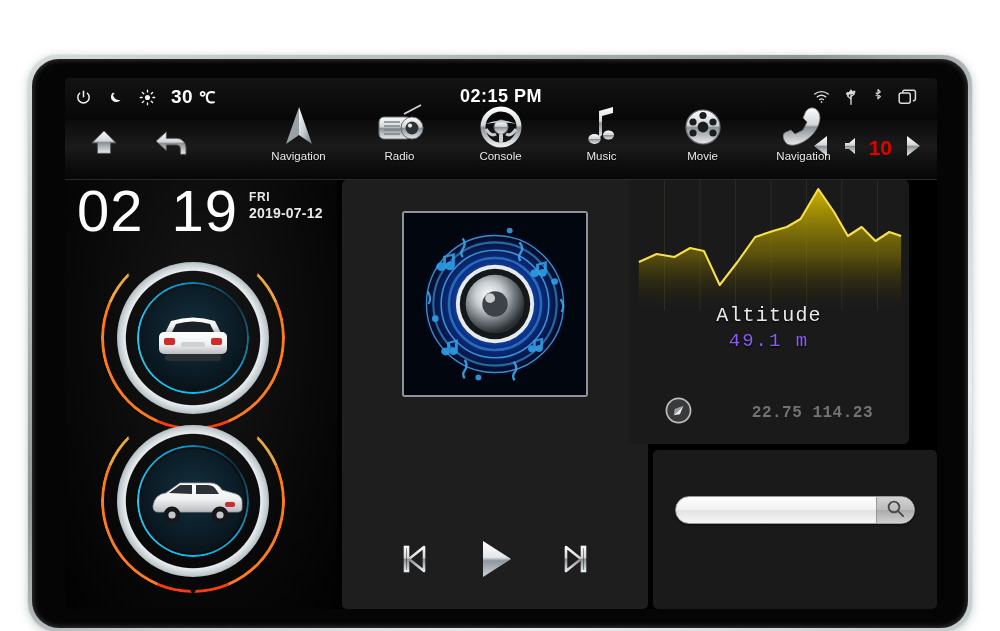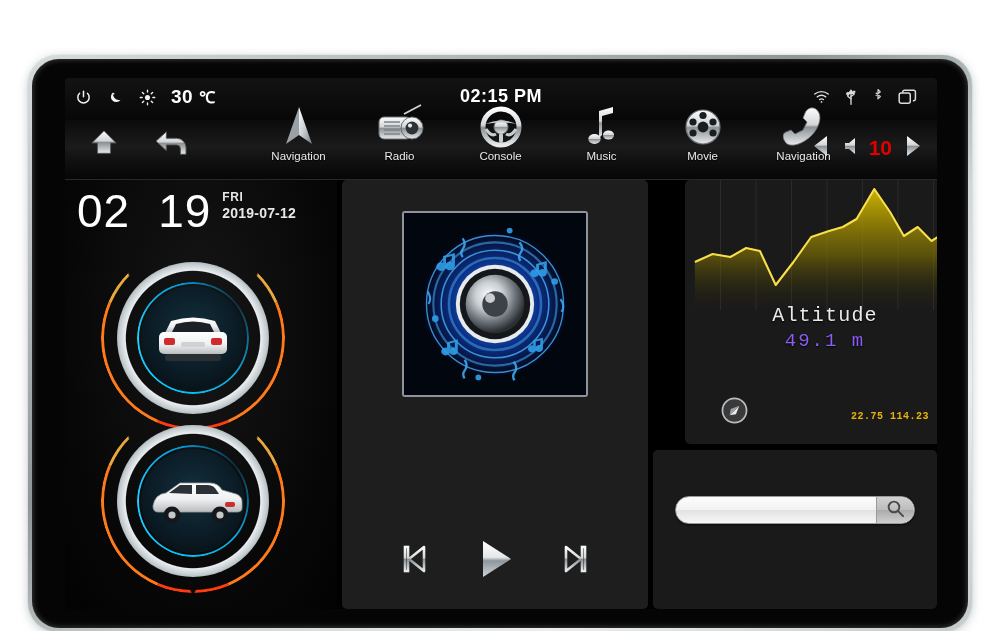--- a/index.html
+++ b/index.html
@@ -83,21 +83,21 @@
   .panel { position: absolute; background: #1d1d1d; border-radius: 5px; }
 
   
   #panel-left {
     left: 0; top: 0; width: 272px; height: 429px;
     background: radial-gradient(ellipse at 50% 35%, #161616 0%, #070707 70%, #020202 100%);
     border-radius: 0;
   }
   #clockrow { position: absolute; left: 12px; top: 8px; display: flex; align-items: flex-start; }
   .clk-hh, .clk-mm {
-    color: #fff; font-size: 46px; font-weight: 300; line-height: 46px;
+    color: #fff; font-size: 58px; font-weight: 300; line-height: 46px;
     letter-spacing: 1px; font-family: "Liberation Sans", sans-serif;
   }
   .clk-mm { margin-left: 28px; }
   .clk-date { margin-left: 11px; margin-top: 2px; }
   .clk-day { color: #e8e8e8; font-size: 12px; font-weight: bold; letter-spacing: .6px; }
   .clk-ymd { color: #e8e8e8; font-size: 14px; font-weight: bold; letter-spacing: .2px; margin-top: 1px; }
 
   .gauge { position: absolute; width: 152px; height: 152px; }
   #gauge-rear { left: 52px; top: 82px; }
   #gauge-side { left: 52px; top: 245px; }
@@ -162,37 +162,37 @@
   }
   #media-controls {
     position: absolute; left: 0; right: 0; bottom: 26px;
     display: flex; align-items: center; justify-content: space-around;
     padding: 0 36px;
   }
   .mc-btn { cursor: pointer; display: flex; align-items: center; justify-content: center; }
 
   
   #panel-alt {
-    left: 620px; top: 0; width: 280px; height: 264px;
+    left: 564px; top: 0; width: 280px; height: 264px;
     background: #1a1a1a; overflow: hidden;
   }
   #alt-chart { position: absolute; left: 0; top: 0; width: 100%; height: 130px; }
   #alt-label {
     position: absolute; left: 0; right: 0; top: 124px; text-align: center;
     color: #e9e9e9; font-size: 20px; font-family: "Liberation Mono", monospace;
     letter-spacing: 1.2px; text-shadow: 0 1px 2px #000;
   }
   #alt-value {
     position: absolute; left: 0; right: 0; top: 150px; text-align: center;
     color: #8b5cf6; font-size: 19px; font-family: "Liberation Mono", monospace;
     letter-spacing: 2px; text-shadow: 0 1px 2px #000;
   }
   #alt-coords {
     position: absolute; right: 36px; bottom: 22px;
-    color: #eab308; font-size: 10px; font-weight: bold;
+    color: #737373; font-size: 16px; font-weight: bold;
     font-family: "Liberation Mono", monospace; letter-spacing: .5px;
   }
   #compass-icon { position: absolute; left: 36px; bottom: 16px; }
 
   
   #panel-search {
     left: 588px; top: 270px; width: 284px; height: 159px;
     background: #1a1a1a;
   }
   #search-wrap {

